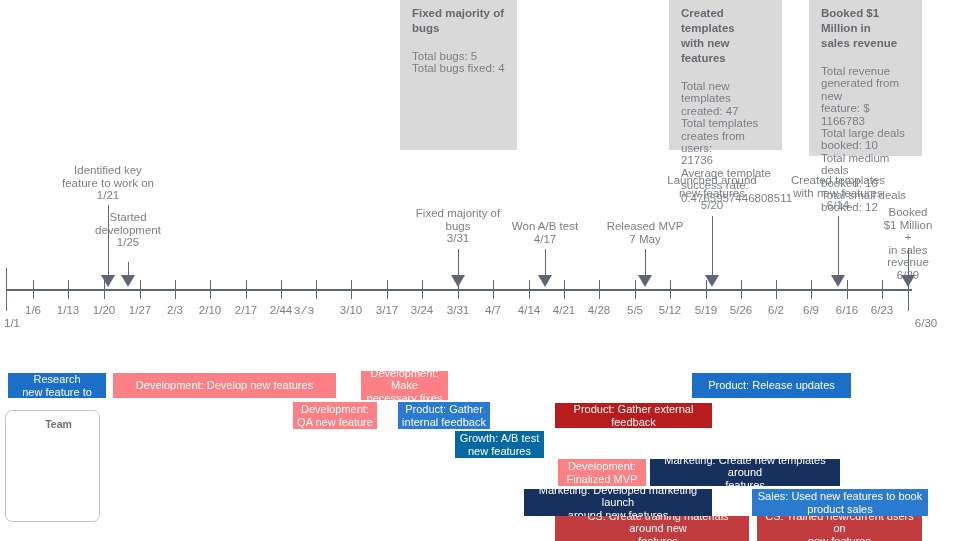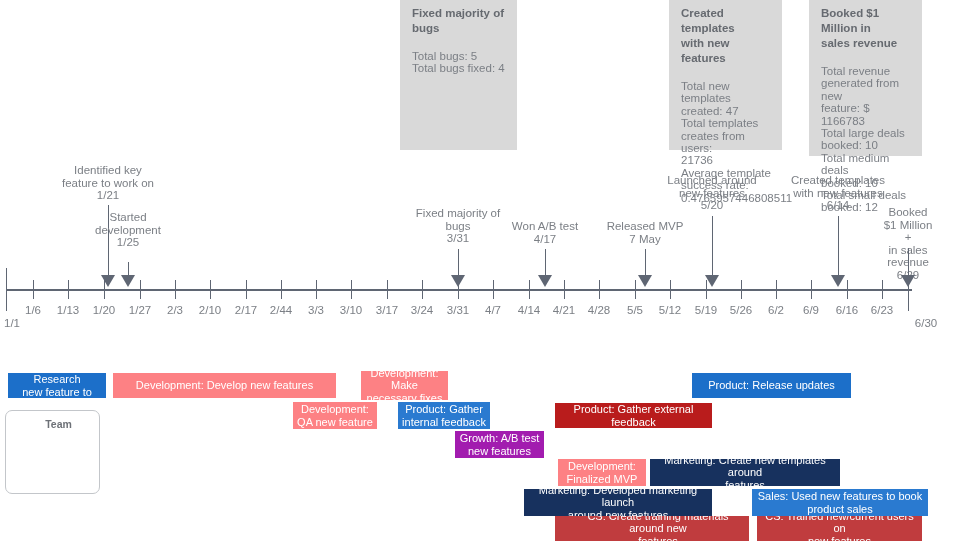--- a/index.html
+++ b/index.html
@@ -132,21 +132,21 @@
     white-space: pre-line;
     overflow: hidden;
   }
 
   
   #legend {
     position: absolute;
     left: 5px;
     top: 410px;
     width: 95px;
-    height: 84px;
+    height: 112px;
     border: 1px solid #c3c6ca;
     border-radius: 7px;
     background: transparent;
     box-sizing: border-box;
     padding: 7px 0 0 12px;
   }
   #legend .lg-title {
     font-size: 10.5px;
     font-weight: bold;
     color: #6d7177;
@@ -224,21 +224,21 @@
         <div class="tick-label" style="left: 140px;">1/27</div>
         <div class="tick short" style="left: 175px;"></div>
         <div class="tick-label" style="left: 175px;">2/3</div>
         <div class="tick short" style="left: 210px;"></div>
         <div class="tick-label" style="left: 210px;">2/10</div>
         <div class="tick short" style="left: 246px;"></div>
         <div class="tick-label" style="left: 246px;">2/17</div>
         <div class="tick short" style="left: 281px;"></div>
         <div class="tick-label" style="left: 281px;">2/44</div>
         <div class="tick short" style="left: 316px;"></div>
-        <div class="tick-label" style="left: 316px;">3/3</div>
+        <div class="tick-label" style="left: 304px; font-family: Liberation Mono, monospace;">3/3</div>
         <div class="tick short" style="left: 351px;"></div>
         <div class="tick-label" style="left: 351px;">3/10</div>
         <div class="tick short" style="left: 387px;"></div>
         <div class="tick-label" style="left: 387px;">3/17</div>
         <div class="tick short" style="left: 422px;"></div>
         <div class="tick-label" style="left: 422px;">3/24</div>
         <div class="tick short" style="left: 458px;"></div>
         <div class="tick-label" style="left: 458px;">3/31</div>
         <div class="tick short" style="left: 493px;"></div>
         <div class="tick-label" style="left: 493px;">4/7</div>
@@ -316,21 +316,21 @@
 new feature to build</div>
       <div class="bar" style="left: 113px; top: 373px; width: 223px; height: 25px; background: rgb(253, 129, 132);">Development: Develop new features</div>
       <div class="bar" style="left: 361px; top: 371px; width: 87px; height: 29px; background: rgb(253, 129, 132);">Development: Make
 necessary fixes</div>
       <div class="bar" style="left: 692px; top: 373px; width: 159px; height: 25px; background: rgb(28, 111, 201);">Product: Release updates</div>
       <div class="bar" style="left: 293px; top: 402px; width: 84px; height: 27px; background: rgb(253, 129, 132);">Development:
 QA new feature</div>
       <div class="bar" style="left: 398px; top: 402px; width: 92px; height: 27px; background: rgb(42, 122, 208);">Product: Gather
 internal feedback</div>
       <div class="bar" style="left: 555px; top: 403px; width: 157px; height: 25px; background: #b91c1c;">Product: Gather external feedback</div>
-      <div class="bar" style="left: 455px; top: 431px; width: 89px; height: 27px; background: #a21caf;">Growth: A/B test
+      <div class="bar" style="left: 455px; top: 431px; width: 89px; height: 27px; background: #0369a1;">Growth: A/B test
 new features</div>
       <div class="bar" style="left: 558px; top: 459px; width: 88px; height: 27px; background: rgb(253, 129, 132);">Development:
 Finalized MVP</div>
       <div class="bar" style="left: 650px; top: 459px; width: 190px; height: 27px; background: rgb(23, 49, 94);">Marketing: Create new templates around
 features</div>
       <div class="bar" style="left: 524px; top: 489px; width: 188px; height: 27px; background: rgb(23, 49, 94);">Marketing: Developed marketing launch
 around new features</div>
       <div class="bar" style="left: 752px; top: 489px; width: 176px; height: 27px; background: rgb(42, 122, 208);">Sales: Used new features to book
 product sales</div>
       <div class="bar" style="left: 555px; top: 516px; width: 194px; height: 25px; background: rgb(192, 60, 62); padding-left: 16px;">CS: Create training materials around new

